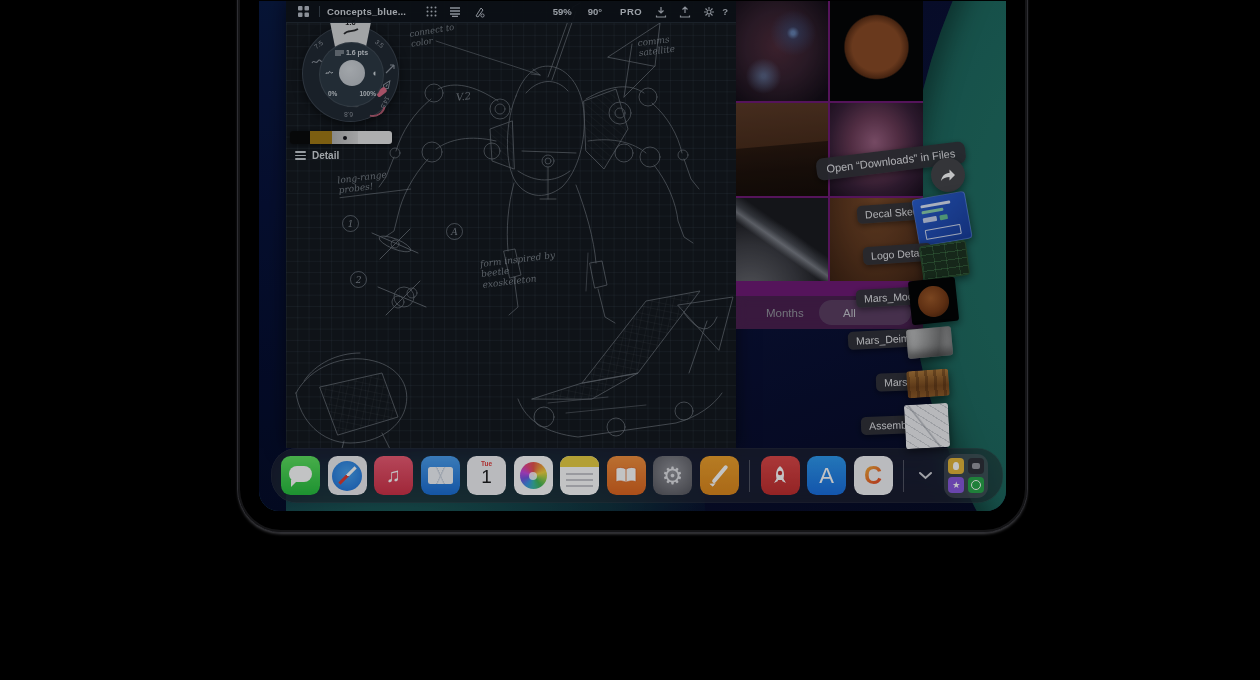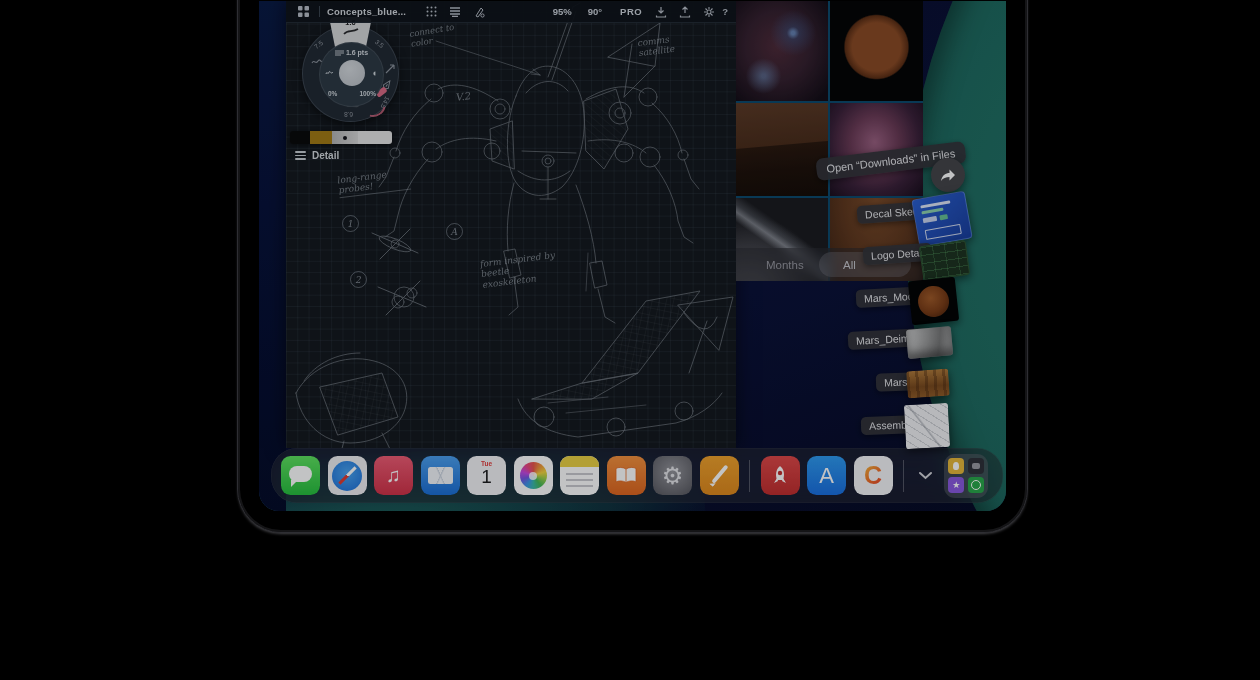--- a/index.html
+++ b/index.html
@@ -96,21 +96,21 @@
   .hw-form{left:195px;top:253px;width:84px;font-size:9px;transform:rotate(-7deg);}
   .mark-circle{position:absolute;width:15px;height:15px;border-radius:50%;z-index:4;
      border:1px solid rgba(190,200,212,.4);color:rgba(198,207,216,.6);
      font-family:"DejaVu Serif",serif;font-style:italic;font-size:9px;
      display:flex;align-items:center;justify-content:center;}
   .mk-1{left:56px;top:214px;} .mk-2{left:64px;top:270px;} .mk-a{left:160px;top:222px;}
 
   .sketch{position:absolute;left:0;top:0;z-index:3;}
 
   
-  .photos{position:absolute;left:477px;top:0;width:187px;height:280px;z-index:10;background:#0c4a6e;}
+  .photos{position:absolute;left:477px;top:0;width:187px;height:328px;z-index:10;background:#701a75;}
   .pgrid{display:grid;grid-template-columns:92px 93px;grid-template-rows:100px 93px 83px;gap:2px;}
   .ph{width:100%;height:100%;}
   .ph-nebula1{background:
      radial-gradient(circle at 62% 32%,rgba(110,150,205,.8) 0 2%,rgba(60,90,140,.45) 7%,transparent 26%),
      radial-gradient(circle at 30% 75%,rgba(120,160,210,.5) 0 2%,transparent 18%),
      radial-gradient(ellipse at 45% 45%,#4e2a38 0%,#35202e 45%,#140d16 90%),#120c14;}
   .ph-marsglobe{background:radial-gradient(circle at 50% 46%,#8a4a24 0 34%,#5c2e14 44%,transparent 46%),
      radial-gradient(circle at 44% 38%,rgba(40,20,10,.65) 0 14%,transparent 30%),#050505;}
   .ph-marshills{background:
      linear-gradient(175deg,#5c3a26 0%,#4a2c1a 45%,#2a180e 46%,#1e110a 70%,#150c06 100%);}
@@ -352,21 +352,21 @@
               <path d="M1 2h10 M1 5h10 M1 8h10 M3 10.5h6" stroke-width="1.3"></path>
             </svg>
         </span>
         <span class="tb-ic" style="margin-left:6px">
           <svg width="12" height="12" stroke="currentColor" fill="none" stroke-width="1">
               <path d="M3 10 L8 2 l2 2 -5 7 z"></path>
               <circle cx="9.5" cy="9.5" r="1.6"></circle>
             </svg>
         </span>
         <span class="tb-spacer"></span>
-        <span class="tb-num">95%</span>
+        <span class="tb-num">59%</span>
         <span class="tb-num">90°</span>
         <span class="tb-pro">PRO</span>
         <span class="tb-ic">
           <svg width="12" height="12" stroke="currentColor" fill="none" stroke-width="1.2">
               <path d="M6 1v6 M3.5 4.5 6 7l2.5-2.5 M1.5 9.5v1.5h9V9.5"></path>
             </svg>
         </span>
         <span class="tb-ic" style="margin-left:6px">
           <svg width="12" height="12" stroke="currentColor" fill="none" stroke-width="1.2">
               <path d="M6 7V1 M3.5 3.5 6 1l2.5 2.5 M1.5 9.5v1.5h9V9.5"></path>

